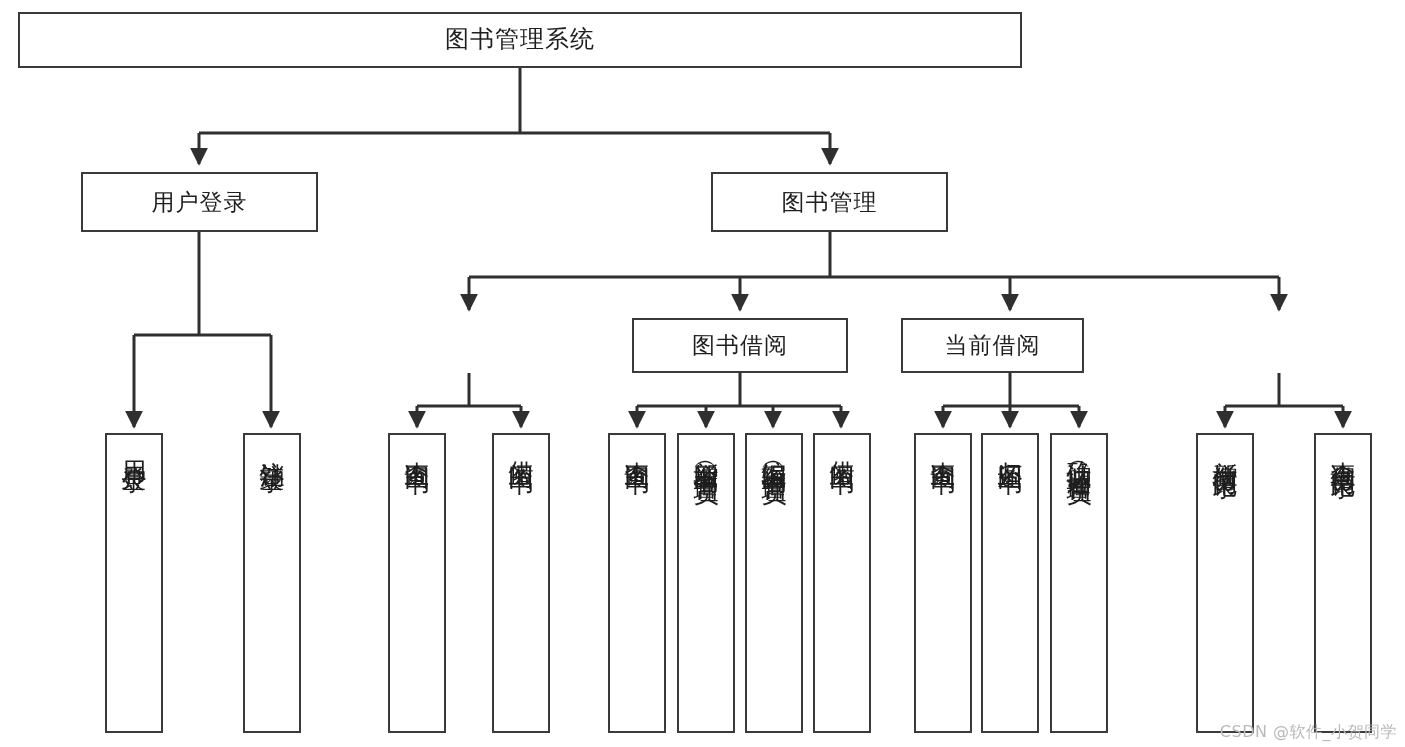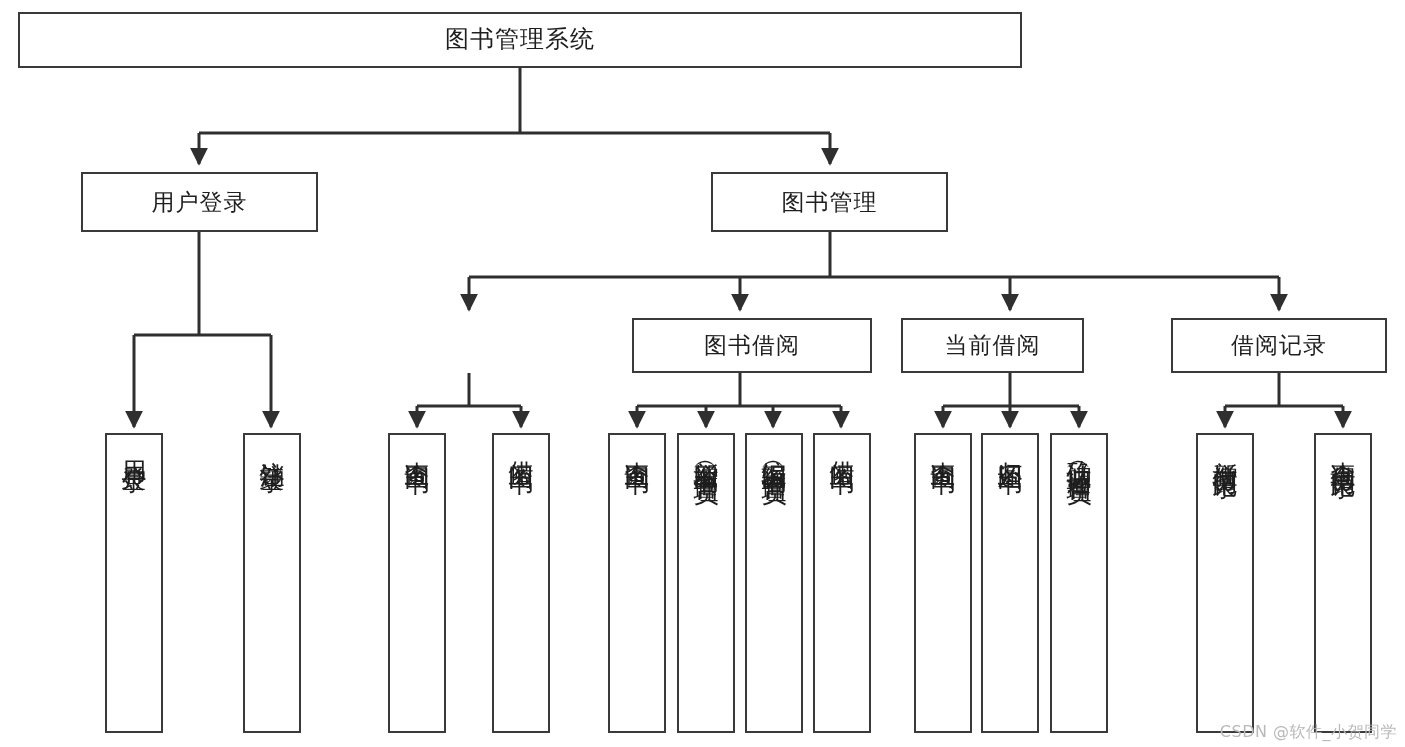--- a/index.html
+++ b/index.html
@@ -131,28 +131,25 @@
     <span class="label">图书管理系统</span>
   </div>
 
   <div class="node horiz" style="left:81px; top:172px; width:237px; height:60px;">
     <span class="label">用户登录</span>
   </div>
   <div class="node horiz" style="left:711px; top:172px; width:237px; height:60px;">
     <span class="label">图书管理</span>
   </div>
 
-  <div class="node horiz" style="left:632px; top:318px; width:240px; height:55px;">
+  <div class="node horiz" style="left:632px; top:318px; width:216px; height:55px;">
     <span class="label">图书借阅</span>
   </div>
   <div class="node horiz" style="left:901px; top:318px; width:183px; height:55px;">
     <span class="label">当前借阅</span>
-  </div>
-  <div class="node horiz" style="left:1171px; top:318px; width:216px; height:55px;">
-    <span class="label">借阅记录</span>
   </div>
 
   <div class="node vert" style="left:105px; top:433px; width:58px; height:300px;">
     <span class="label">用户登录</span>
   </div>
   <div class="node vert" style="left:243px; top:433px; width:58px; height:300px;">
     <span class="label">注销登录</span>
   </div>
 
   <div class="node vert" style="left:388px; top:433px; width:58px; height:300px;">

